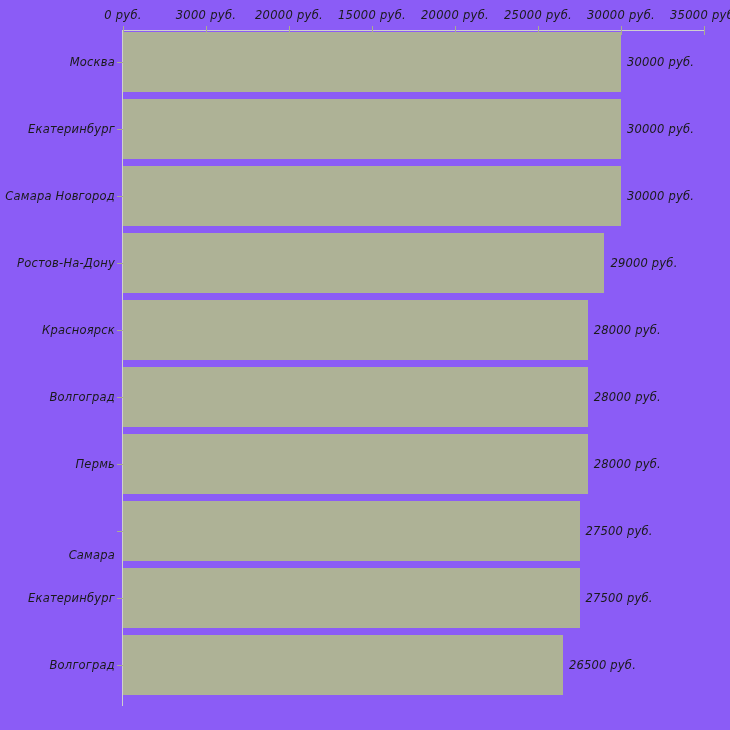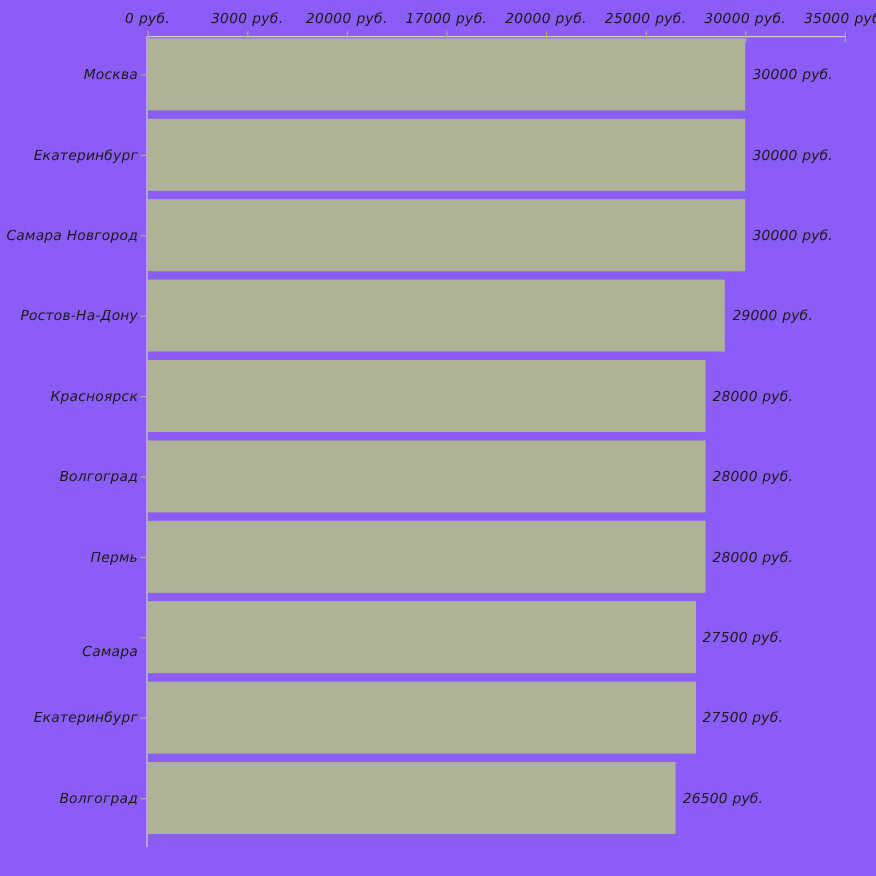--- a/index.html
+++ b/index.html
@@ -113,21 +113,21 @@
       <div class="x-tick" style="left: 332px;"></div>
       <div class="x-tick" style="left: 415px;"></div>
       <div class="x-tick" style="left: 498px;"></div>
       <div class="x-tick" style="left: 581px;"></div>
     </div>
 
   <div id="x-ticks-layer">
       <div class="x-tick-label" style="left: 123px; top: 8px; position: absolute;">0 руб.</div>
       <div class="x-tick-label" style="left: 206px; top: 8px; position: absolute;">3000 руб.</div>
       <div class="x-tick-label" style="left: 289px; top: 8px; position: absolute;">20000 руб.</div>
-      <div class="x-tick-label" style="left: 372px; top: 8px; position: absolute;">17000 руб.</div>
+      <div class="x-tick-label" style="left: 372px; top: 8px; position: absolute;">15000 руб.</div>
       <div class="x-tick-label" style="left: 455px; top: 8px; position: absolute;">20000 руб.</div>
       <div class="x-tick-label" style="left: 538px; top: 8px; position: absolute;">25000 руб.</div>
       <div class="x-tick-label" style="left: 621px; top: 8px; position: absolute;">30000 руб.</div>
       <div class="x-tick-label" style="left: 704px; top: 8px; position: absolute;">35000 руб.</div>
     </div>
   <div id="y-ticks-layer">
       <div class="y-tick" style="top: 62px;"></div>
       <div class="y-tick-label" style="top: 62px;">Москва</div>
       <div class="y-tick" style="top: 129px;"></div>
       <div class="y-tick-label" style="top: 129px;">Екатеринбург</div>
@@ -135,21 +135,21 @@
       <div class="y-tick-label" style="top: 196px;">Самара Новгород</div>
       <div class="y-tick" style="top: 263px;"></div>
       <div class="y-tick-label" style="top: 263px;">Ростов-На-Дону</div>
       <div class="y-tick" style="top: 330px;"></div>
       <div class="y-tick-label" style="top: 330px;">Красноярск</div>
       <div class="y-tick" style="top: 397px;"></div>
       <div class="y-tick-label" style="top: 397px;">Волгоград</div>
       <div class="y-tick" style="top: 464px;"></div>
       <div class="y-tick-label" style="top: 464px;">Пермь</div>
       <div class="y-tick" style="top: 531px;"></div>
-      <div class="y-tick-label" style="top: 543px;">Самара</div>
+      <div class="y-tick-label" style="top: 555px;">Самара</div>
       <div class="y-tick" style="top: 598px;"></div>
       <div class="y-tick-label" style="top: 598px;">Екатеринбург</div>
       <div class="y-tick" style="top: 665px;"></div>
       <div class="y-tick-label" style="top: 665px;">Волгоград</div>
     </div>
   <div id="bars-layer">
       <div class="bar" title="Москва — 30000 руб." style="top: 32px; width: 498px; height: 60px; background: rgb(174, 178, 150);"></div>
       <div class="bar-value-label" style="left: 627px; top: 62px;">30000 руб.</div>
       <div class="bar" title="Екатеринбург — 30000 руб." style="top: 99px; width: 498px; height: 60px; background: rgb(174, 178, 150);"></div>
       <div class="bar-value-label" style="left: 627px; top: 129px;">30000 руб.</div>

